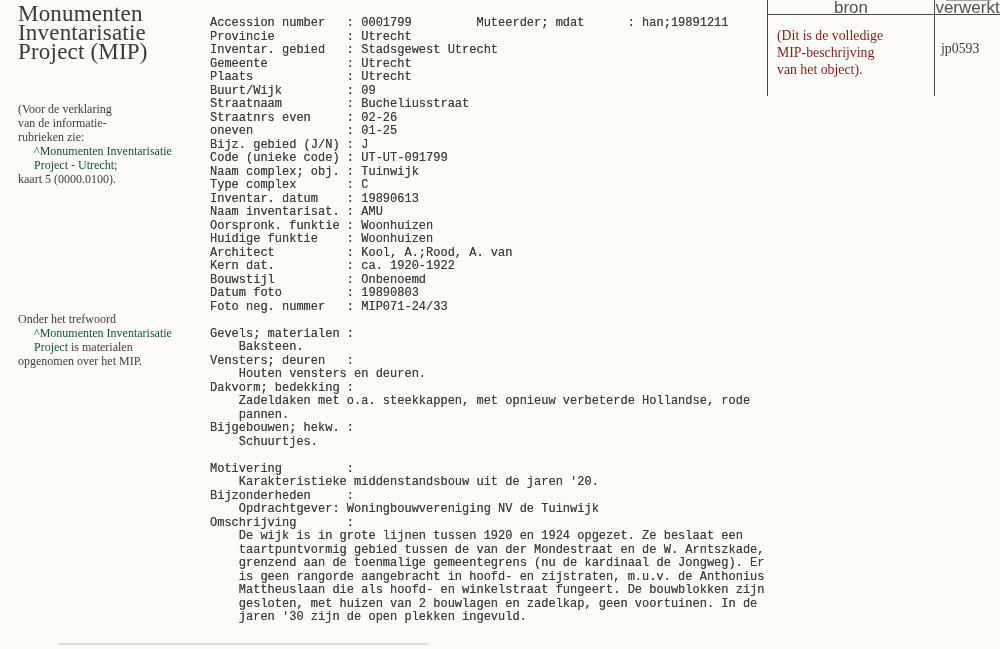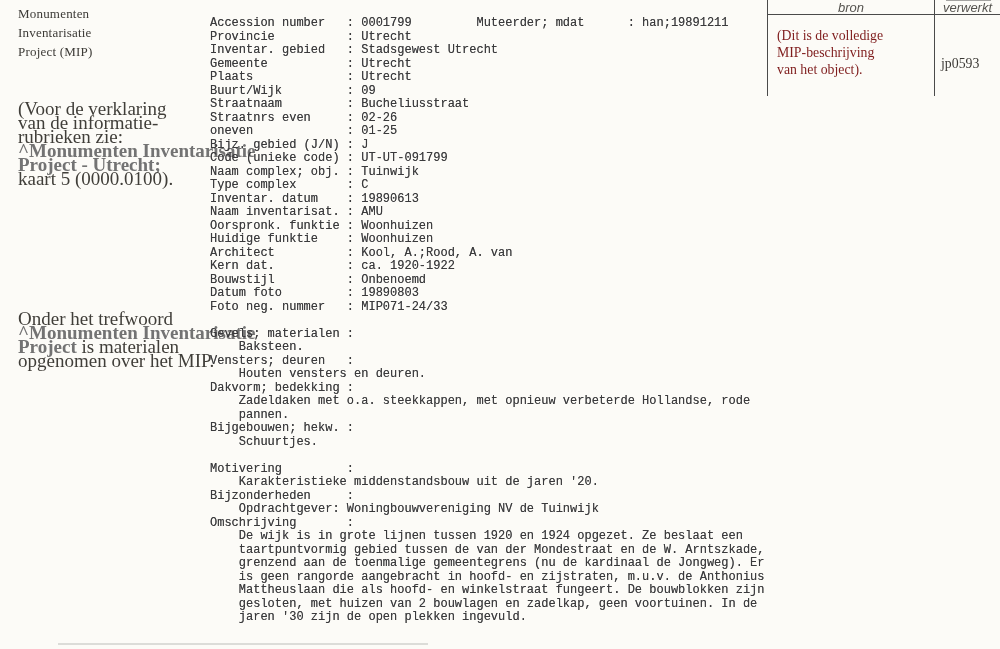--- a/index.html
+++ b/index.html
@@ -7,63 +7,62 @@
     position:relative;
     width:1000px;height:649px;
     background:#fcfbf7;
     overflow:hidden;
     font-family:"Liberation Serif", serif;
     color:#39382f;
   }
   
   .doc-title{
     position:absolute;left:18px;top:4px;
-    font-size:13px;line-height:19px;
+    font-size:23px;line-height:19px;
     color:#3c3a36;
     white-space:pre-line;
     letter-spacing:.2px;
   }
   .side-note{
     position:absolute;left:18px;
-    font-size:19px;line-height:14px;
+    font-size:12px;line-height:14px;
     color:#403e39;
   }
   .side-note .pre{white-space:pre-line;}
-  .bold{font-weight:bold;color:#737373;}
+  .bold{font-weight:normal;color:#14532d;margin-left:16px;}
   
   .record{
     position:absolute;left:210px;top:17px;margin:0;
     font-family:"Liberation Mono", monospace;
     font-size:12px;line-height:13.5px;
     color:#3a3a3c;
     text-shadow:0 0 .6px rgba(55,55,58,.65);
     white-space:pre;
   }
   
   .vline{position:absolute;top:0;width:1px;height:96px;background:#4a4a4a;}
   .vline.v1{left:767px;}
   .vline.v2{left:934px;}
   .hline{position:absolute;left:767px;top:14px;width:233px;height:1px;background:#4a4a4a;}
   .hline-frag{position:absolute;left:946px;top:0;width:45px;height:1px;background:rgba(90,90,90,.55);}
   .col-header{
     position:absolute;top:1px;
     font-family:"Liberation Sans", sans-serif;
-    font-size:13px;line-height:13px;color:#55534f;
+    font-size:17px;line-height:13px;color:#55534f;
     text-align:center;
-    font-style:italic;
   }
   .col-header.bron{left:768px;width:166px;}
   .col-header.verwerkt{left:935px;width:65px;}
   .bron-note{
     position:absolute;left:777px;top:27px;
     font-size:13.8px;line-height:17px;color:#7f1d1d;
     white-space:pre-line;
   }
   .verwerkt-code{
-    position:absolute;left:941px;top:56px;
+    position:absolute;left:941px;top:41px;
     font-size:13.8px;color:#3b3935;
   }
   
   .scan-smudge{
     position:absolute;left:58px;top:643px;width:370px;height:2px;
     background:rgba(110,110,110,.22);
     filter:blur(.6px);
   }
 </style>
 </head>

